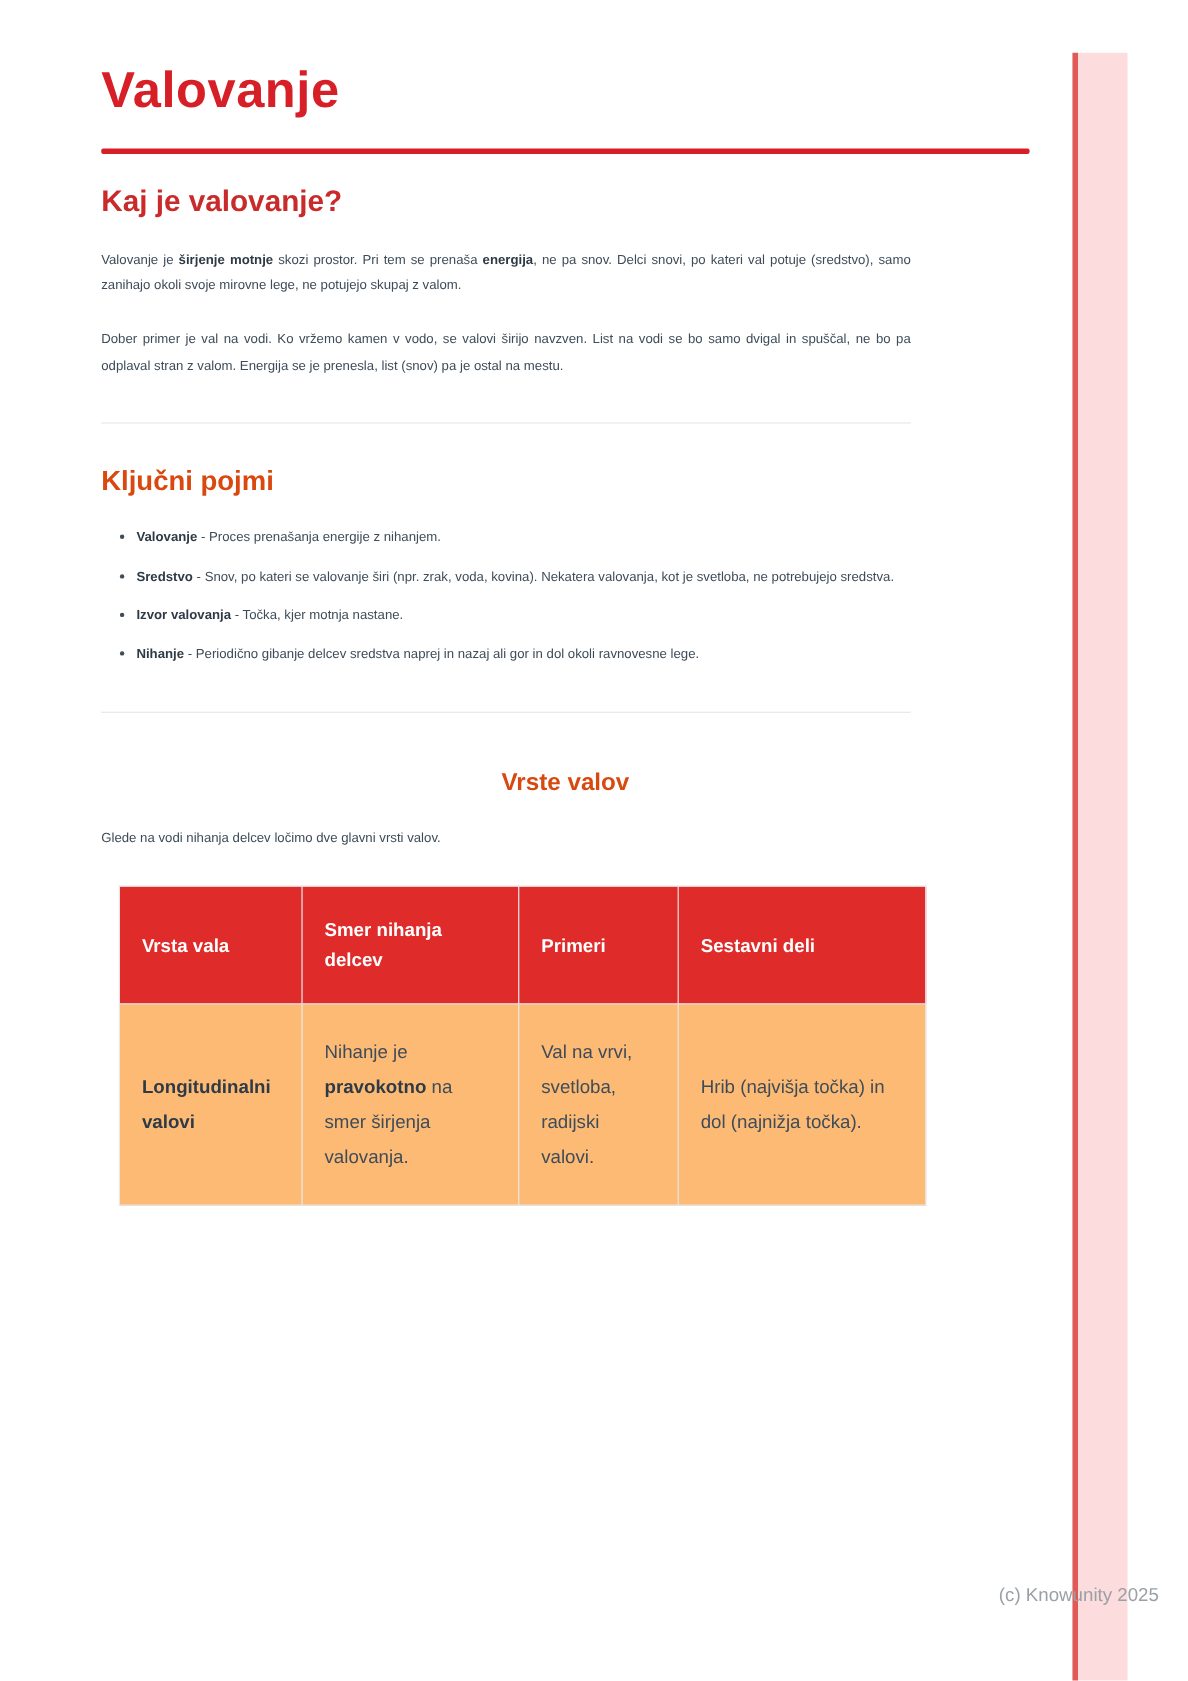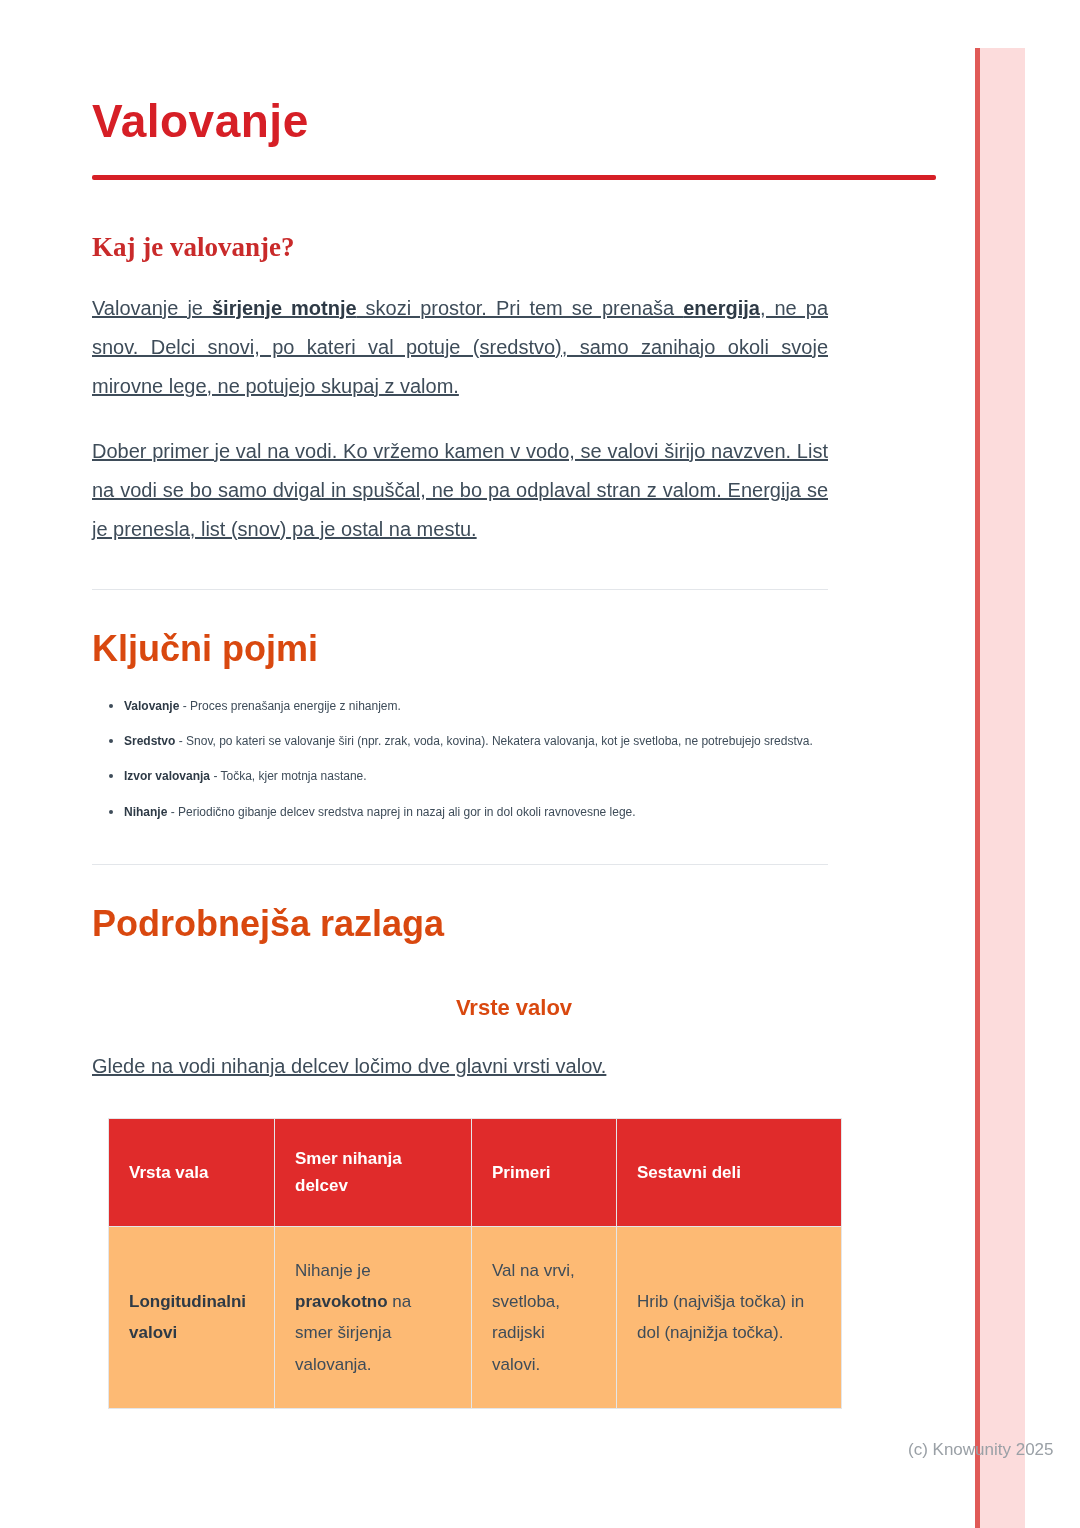--- a/index.html
+++ b/index.html
@@ -21,66 +21,64 @@
     top: 48px;
     width: 45px;
     height: 1480px;
     background: #fcdcdc;
     border-left: 5px solid #e05a57;
     z-index: 0;
   }
   .content {
     position: relative;
     z-index: 1;
-    padding: 96px 0 0 92px;
+    padding: 56px 0 0 92px;
     width: 844px;
   }
   h1.doc-title {
     margin: 0;
     font-size: 46px;
     line-height: 1.1;
     font-weight: 800;
     color: #d61f26;
     letter-spacing: 0.5px;
   }
   .title-rule {
     margin-top: 28px;
     width: 844px;
     height: 5px;
     background: #d61f26;
     border-radius: 2px;
   }
   h2.sec-red {
-    margin: 52px 0 0 0;
+    margin: 28px 0 0 0;
     font-size: 27px;
     font-weight: 700;
     color: #c92a2a;
-    font-family: Liberation Serif, serif;
   }
   h2.sec-orange {
     margin: 38px 0 0 0;
-    font-size: 36px;
+    font-size: 25px;
     font-weight: 700;
     color: #d9480f;
   }
   h3.sub {
     margin: 50px 0 0 0;
     font-size: 22px;
     font-weight: 700;
     color: #d9480f;
     text-align: center;
   }
   p.body {
     margin: 26px 0 0 0;
     width: 736px;
-    font-size: 20px;
+    font-size: 12px;
     line-height: 1.95;
     color: #3e4c59;
     text-align: justify;
-    text-decoration: underline;
   }
   p.body strong, li strong, td strong { color: #2e3a46; font-weight: 700; }
   hr.divider {
     margin: 40px 0 0 0;
     width: 736px;
     border: none;
     border-top: 1px solid #e3e6ea;
   }
   ul.terms {
     margin: 22px 0 0 0;
@@ -155,21 +153,20 @@
     <h2 class="sec-orange">Ključni pojmi</h2>
     <ul class="terms">
       <li><strong>Valovanje</strong><span> - Proces prenašanja energije z nihanjem.</span></li>
       <li><strong>Sredstvo</strong><span> - Snov, po kateri se valovanje širi (npr. zrak, voda, kovina). Nekatera valovanja, kot je svetloba, ne potrebujejo sredstva.</span></li>
       <li><strong>Izvor valovanja</strong><span> - Točka, kjer motnja nastane.</span></li>
       <li><strong>Nihanje</strong><span> - Periodično gibanje delcev sredstva naprej in nazaj ali gor in dol okoli ravnovesne lege.</span></li>
     </ul>
 
     <hr class="divider">
 
-    <h2 class="sec-orange">Podrobnejša razlaga</h2>
     <h3 class="sub">Vrste valov</h3>
     <p class="body">Glede na vodi nihanja delcev ločimo dve glavni vrsti valov.</p>
 
     <table class="waves">
       <colgroup>
         <col class="col-1">
           <col class="col-2">
           <col class="col-3">
           <col class="col-4">
       </colgroup>

